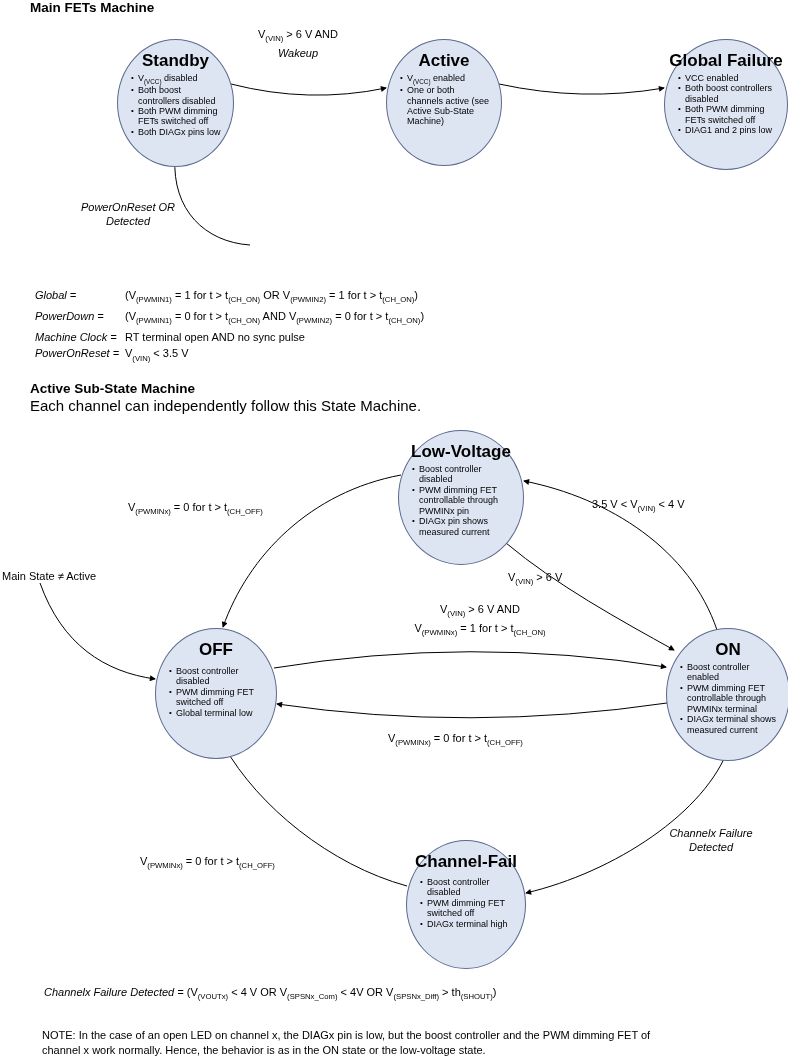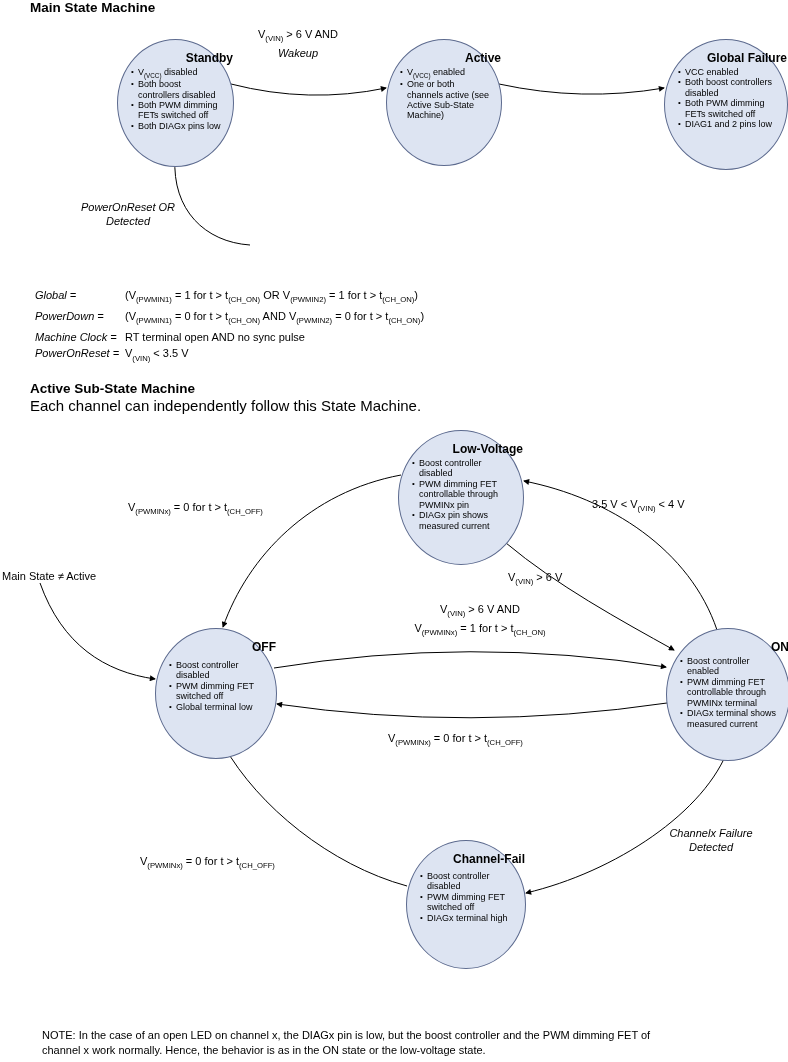--- a/index.html
+++ b/index.html
@@ -5,21 +5,21 @@
   html,body{margin:0;padding:0;background:#fff;}
   .canvas{position:relative;width:788px;height:1062px;background:var(--page-bg,#fff);
           font-family:"Liberation Sans","DejaVu Sans",sans-serif;color:#000;overflow:hidden;}
   .arrows{position:absolute;left:0;top:0;width:788px;height:1062px;}
   .arrows path.tr{stroke:var(--arrow-color,#000);fill:none;stroke-width:1;}
   #ah path{fill:var(--arrow-color,#000);}
   .hd{position:absolute;font-size:13.5px;font-weight:700;}
   .subtle{position:absolute;font-size:15px;}
   .state{position:absolute;border-radius:50%;background:var(--state-fill,#dde4f2);
          border:1px solid var(--state-border,#5c6a8e);padding-top:11px;}
-  .st{font-weight:700;font-size:12px;text-align:right;margin-bottom:2px;}
+  .st{font-weight:700;font-size:17px;text-align:center;margin-bottom:2px;}
   .bl{padding:0 8px 0 13px;}
   .b{display:flex;font-size:9px;line-height:1.16;}
   .m{flex:none;width:7px;font-size:8px;line-height:1.25;}
   .lbl{position:absolute;font-size:11px;line-height:14px;}
   .it{font-style:italic;}
   .ctr{text-align:center;}
   .defs{position:absolute;left:35px;top:287px;font-size:11px;line-height:16px;}
   .dr{display:flex;white-space:nowrap;}
   .dt{flex:none;width:90px;font-style:italic;}
   .fn{position:absolute;font-size:11px;}
@@ -42,21 +42,21 @@
     <path class="tr" d="M 401 475 C 310 492 248 556 223 627" marker-end="url(#ah)"></path>
     <path class="tr" d="M 717 630 C 690 550 610 498 524 481" marker-end="url(#ah)"></path>
     <path class="tr" d="M 506 543 C 556 585 620 620 674 650" marker-end="url(#ah)"></path>
     <path class="tr" d="M 40 583 C 62 645 105 672 155 679" marker-end="url(#ah)"></path>
     <path class="tr" d="M 274 668 Q 470 636 666 667" marker-end="url(#ah)"></path>
     <path class="tr" d="M 667 703 Q 470 732 277 704" marker-end="url(#ah)"></path>
     <path class="tr" d="M 729 747 C 706 812 615 872 526 893" marker-end="url(#ah)"></path>
     <path class="tr" d="M 407 886 C 330 865 258 806 224 746" marker-end="url(#ah)"></path>
   </svg>
 
-  <div class="hd" style="left:30px;top:0px">Main State Machine</div>
+  <div class="hd" style="left:30px;top:0px">Main FETs Machine</div>
 
   <div class="state" style="left:117px;top:39px;width:115px;height:115px">
     <div class="st">Standby</div>
     <div class="bl">
       <div class="b">
           <span class="m">•</span>
           <span>V<sub>(VCC)</sub> disabled</span>
         </div>
       <div class="b">
           <span class="m">•</span>
@@ -226,16 +226,19 @@
 
   <div class="lbl" style="left:388px;top:731px">V<sub>(PWMINx)</sub> = 0 for t &gt; t<sub>(CH_OFF)</sub></div>
 
   <div class="lbl ctr it" style="left:652px;top:826px;width:118px">
     <div>Channelx Failure</div>
     <div>Detected</div>
   </div>
 
   <div class="lbl" style="left:140px;top:854px">V<sub>(PWMINx)</sub> = 0 for t &gt; t<sub>(CH_OFF)</sub></div>
 
+  <div class="fn" style="left:44px;top:986px">
+    <span class="it">Channelx Failure Detected = </span><span>(V<sub>(VOUTx)</sub> &lt; 4 V OR V<sub>(SPSNx_Com)</sub> &lt; 4V OR V<sub>(SPSNx_Diff)</sub> &gt; th<sub>(SHOUT)</sub>)</span>
+  </div>
 
   <div class="fn" style="left:42px;top:1028px;width:612px;line-height:15px">NOTE: In the case of an open LED on channel x, the DIAGx pin is low, but the boost controller and the PWM dimming FET of channel x work normally. Hence, the behavior is as in the ON state or the low-voltage state.</div>
 
 </div>
 
 </body></html>

